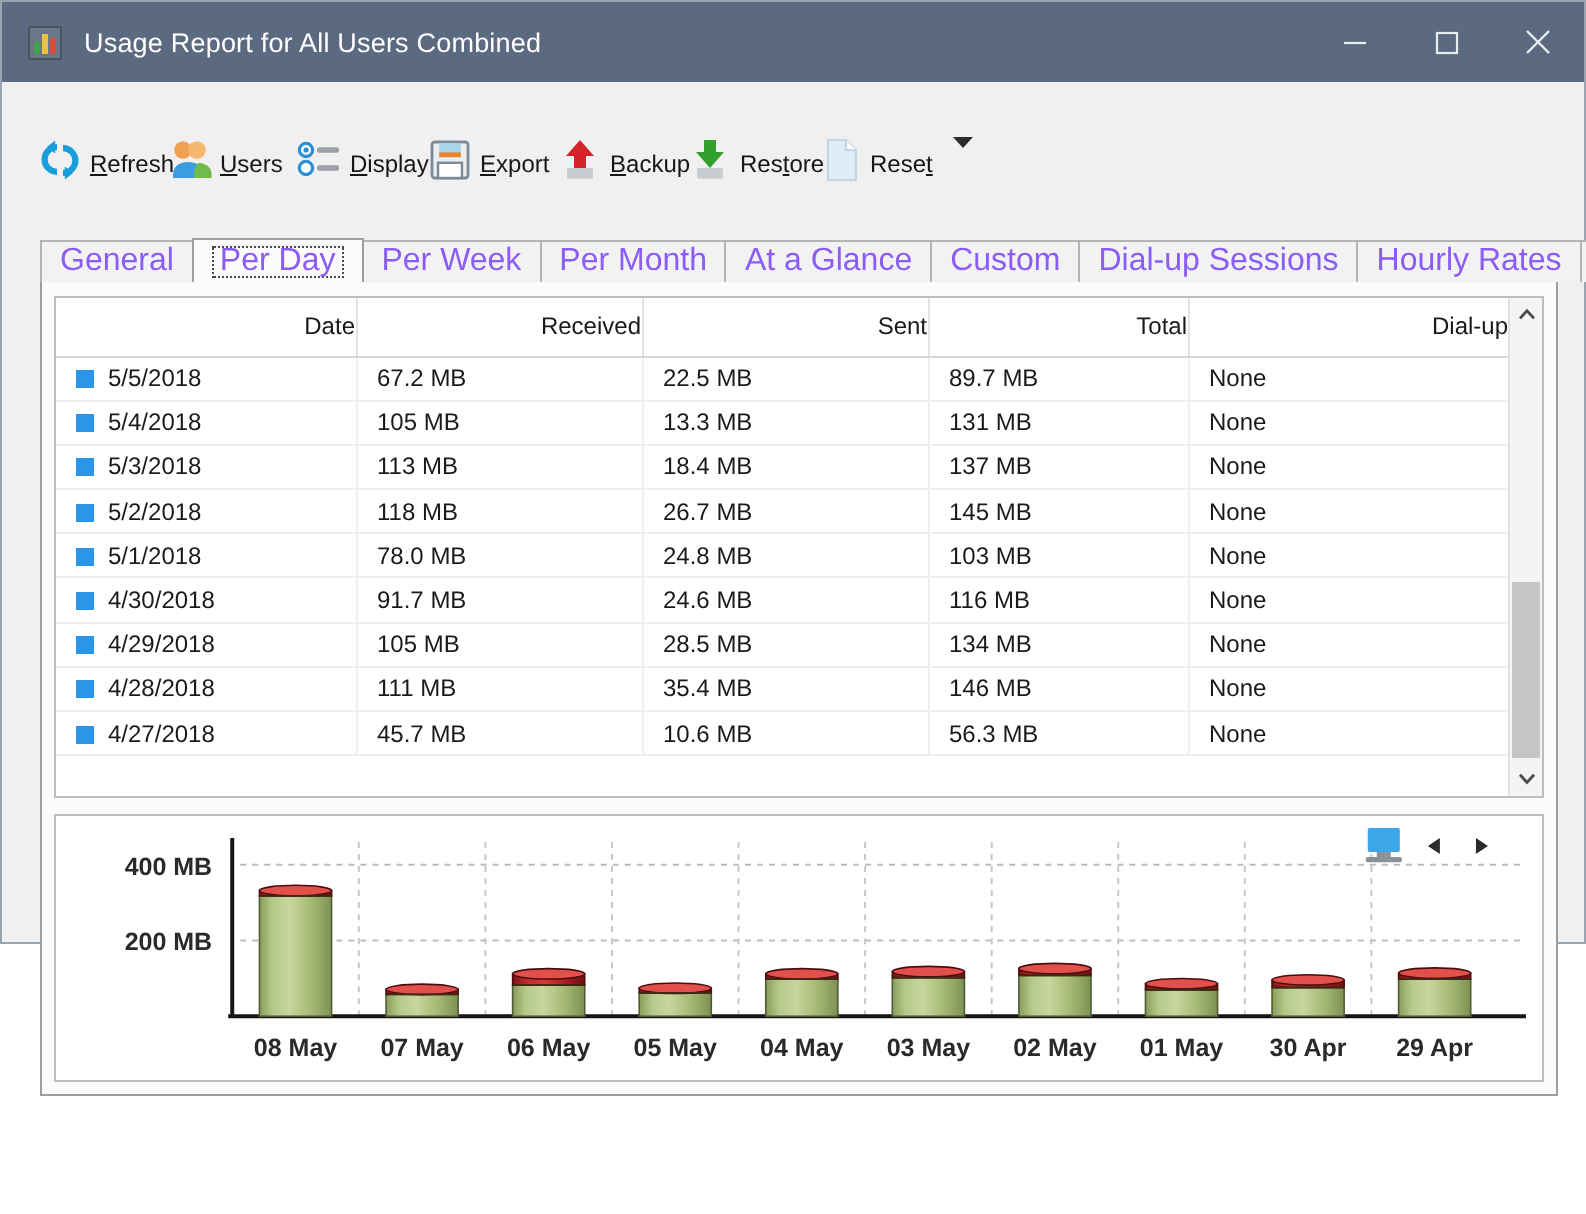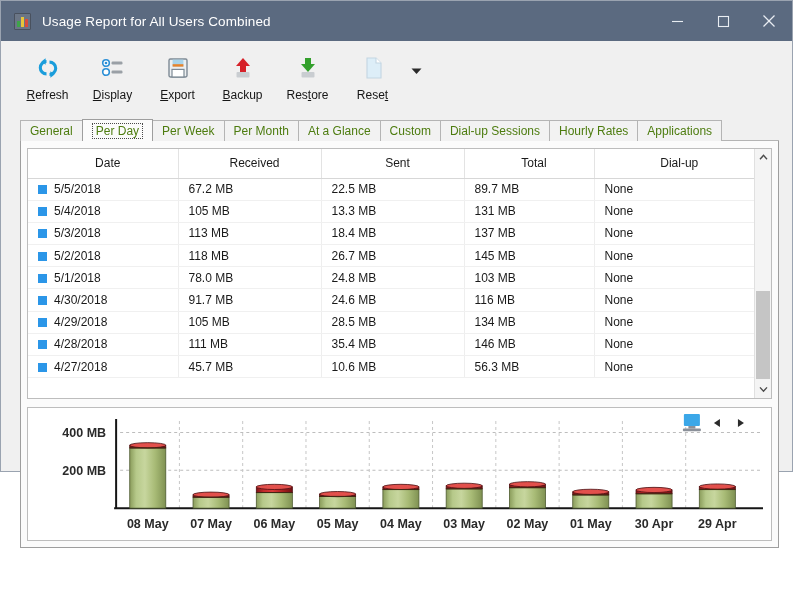--- a/index.html
+++ b/index.html
@@ -50,21 +50,21 @@
   .wc svg{display:block;}
 
   
   .toolbar{
     flex:0 0 72px;height:72px;background:#f0f0f0;
     display:flex;align-items:flex-start;padding-left:14px;padding-top:6px;
     position:relative;
   }
   .tbtn{
     width:65px;height:62px;
-    display:flex;flex-direction:column;align-items:center;justify-content:flex-start;
+    display:flex;flex-direction:row;align-items:center;justify-content:flex-start;
     padding-top:4px;box-sizing:border-box;
   }
   .tbtn .ico{height:34px;display:flex;align-items:center;justify-content:center;}
   .tbtn .lbl{font-size:12px;margin-top:3px;color:#161616;white-space:nowrap;}
   .tbtn .lbl u{text-decoration:underline;}
   .tb-overflow{
     width:22px;height:62px;display:flex;align-items:center;justify-content:center;
     padding-bottom:14px;box-sizing:border-box;
   }
 
@@ -72,21 +72,21 @@
   .tabstrip{
     flex:0 0 22px;height:22px;margin:0 13px 0 19px;
     display:flex;align-items:flex-end;position:relative;
   }
   .tabstrip:after{
     content:"";position:absolute;left:0;right:0;bottom:0;height:1px;background:#b4b4b4;
   }
   .tab{
     height:21px;padding:0 9px;
     display:flex;align-items:center;
-    font-size:12px;color:#4d7c0f;
+    font-size:16px;color:#8b5cf6;
     background:#f2f2f2;
     border:1px solid #b4b4b4;border-bottom:none;
     margin-right:-1px;box-sizing:border-box;
     position:relative;z-index:1;white-space:nowrap;
   }
   .tab.active{
     background:#fbfbfb;height:22px;z-index:3;
     border-color:#9e9e9e;
   }
   .tab.active .focusring{
@@ -107,21 +107,21 @@
   .tablebox{
     flex:0 0 251px;height:251px;
     border:1px solid #bdbdbd;
     background:#ffffff;
     display:flex;box-sizing:border-box;
     overflow:hidden;
   }
   .tablemain{flex:1 1 auto;min-width:0;display:flex;flex-direction:column;}
   table.grid{width:100%;border-collapse:collapse;table-layout:fixed;}
   table.grid th{
-    font-weight:normal;text-align:center;
+    font-weight:normal;text-align:right;
     font-size:12px;color:#1a1a1a;
     height:29px;padding:0 0 0 10px;
     background:#ffffff;
     border-bottom:1px solid #d7d7d7;
     border-right:1px solid #e3e3e3;
     box-sizing:border-box;
   }
   table.grid th:last-child{border-right:none;}
   table.grid td{
     height:22.2px;padding:0 0 0 10px;
@@ -213,20 +213,31 @@
           <path d="M9 10 a6 6 0 0 1 6 -3 l0 0" fill="none"></path>
           <path d="M13.5 8.5 a6.2 6.2 0 1 0 0 12.4" fill="none" stroke="#1a9ddb" stroke-width="3.1" stroke-linecap="butt"></path>
           <path d="M16.5 21.5 a6.2 6.2 0 1 0 0 -12.4" fill="none" stroke="#1a9ddb" stroke-width="3.1" stroke-linecap="butt"></path>
           <polygon points="12.6,5.2 12.6,11.8 8.4,8.5" fill="#1a9ddb"></polygon>
           <polygon points="17.4,24.8 17.4,18.2 21.6,21.5" fill="#1a9ddb"></polygon>
         </svg>
       </div>
       <div class="lbl"><u>R</u>efresh</div>
     </div>
 
+    <div class="tbtn">
+      <div class="ico">
+        <svg width="30" height="30" viewBox="0 0 30 30">
+          <circle cx="11.5" cy="10" r="4.4" fill="#f0a252"></circle>
+          <circle cx="18.5" cy="10" r="4.4" fill="#f6b76e"></circle>
+          <path d="M14 16 c5 0 8 2.6 8 6.2 V24 H6.5 v-1.8 C6.5 18.6 9.4 16 14 16z" fill="#3a9de0"></path>
+          <path d="M19.5 16.4 c4.2 .5 6.3 2.8 6.3 5.9 V24 H17 v-2.2 c0-2.4 .8-4.2 2.5-5.4z" fill="#6fbb4c"></path>
+        </svg>
+      </div>
+      <div class="lbl"><u>U</u>sers</div>
+    </div>
 
     <div class="tbtn">
       <div class="ico">
         <svg width="30" height="30" viewBox="0 0 30 30">
           <circle cx="8" cy="10" r="3.3" fill="#fff" stroke="#2b8fd6" stroke-width="1.6"></circle>
           <circle cx="8" cy="10" r="1.3" fill="#2b8fd6"></circle>
           <rect x="13.5" y="8.6" width="11" height="2.8" rx="1.2" fill="#9aa0a6"></rect>
           <circle cx="8" cy="19" r="3.3" fill="#fff" stroke="#2b8fd6" stroke-width="1.6"></circle>
           <rect x="13.5" y="17.6" width="11" height="2.8" rx="1.2" fill="#9aa0a6"></rect>
         </svg>

